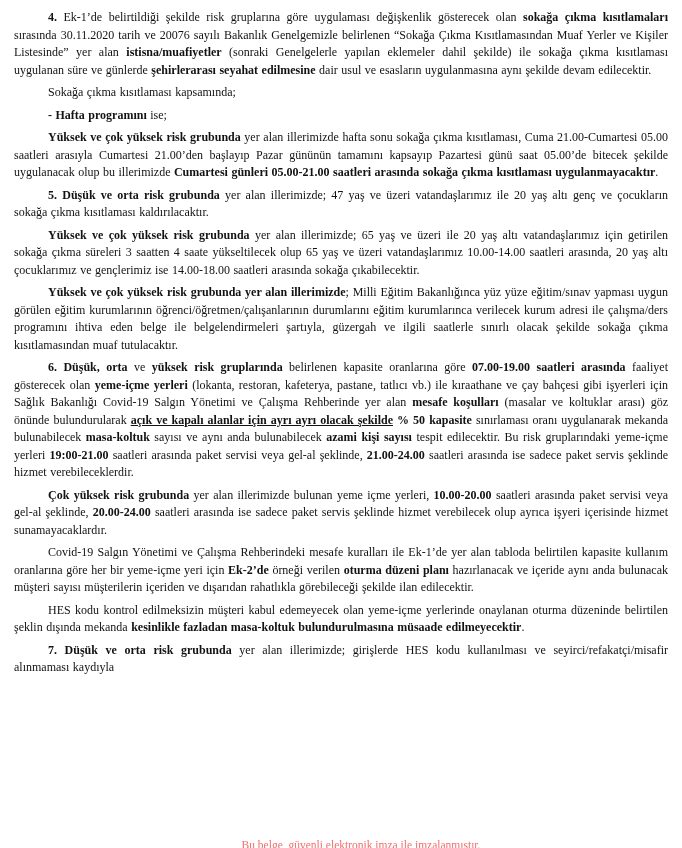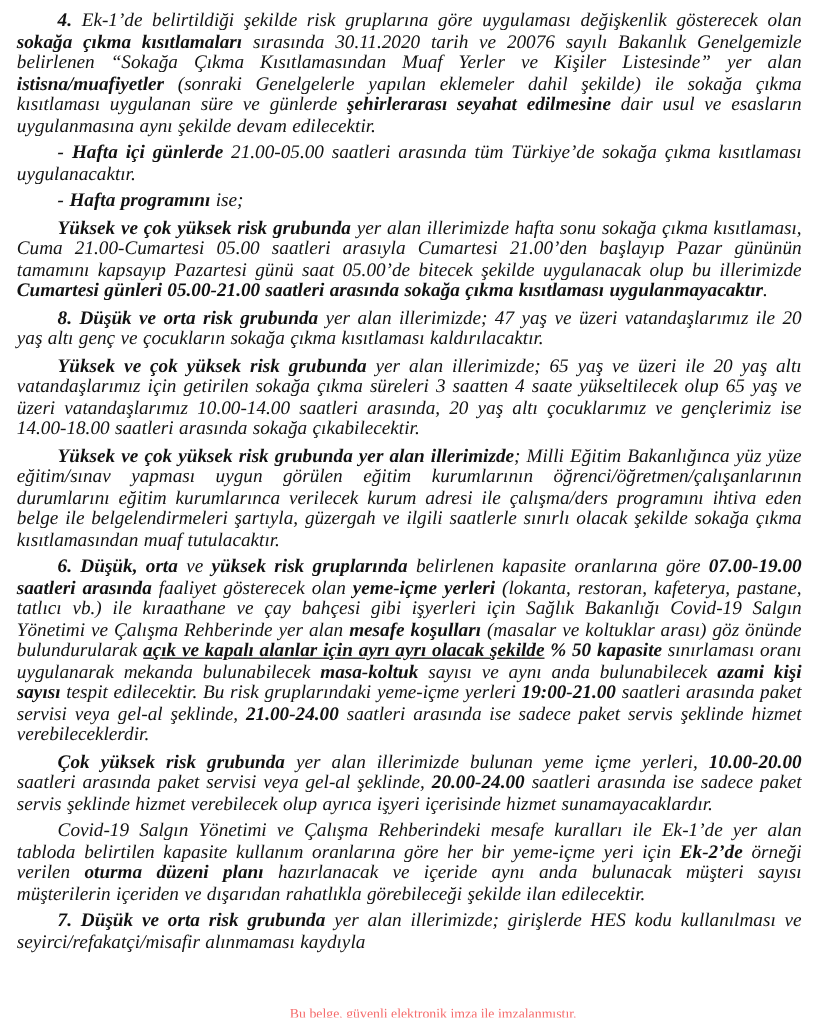--- a/index.html
+++ b/index.html
@@ -12,50 +12,50 @@
     font-family: "Liberation Serif", serif;
     color: #121212;
   }
   .doc {
     padding: 9px 14px 0 14px;
   }
   .para {
     margin: 0 0 5px 0;
     text-align: justify;
     text-indent: 34px;
-    font-size: 16px;
+    font-size: 12px;
     line-height: 17.5px;
     word-spacing: 0.5px;
-    font-style: italic;
   }
   .para span.b { font-weight: bold; }
   .para span.u { text-decoration: underline; }
   .footer {
     position: absolute;
     top: 839px;
     left: 20px;
     width: 682px;
     text-align: center;
     font-size: 11.5px;
     line-height: 13px;
     font-family: "Liberation Serif", serif;
   }
 </style>
 </head>
 <body>
 
 <main class="doc">
   <div>
       <p class="para"><span class="b">4.</span><span> Ek-1’de belirtildiği şekilde risk gruplarına göre uygulaması değişkenlik gösterecek olan </span><span class="b">sokağa çıkma kısıtlamaları</span><span> sırasında 30.11.2020 tarih ve 20076 sayılı Bakanlık Genelgemizle belirlenen “Sokağa Çıkma Kısıtlamasından Muaf Yerler ve Kişiler Listesinde” yer alan </span><span class="b">istisna/muafiyetler</span><span> (sonraki Genelgelerle yapılan eklemeler dahil şekilde) ile sokağa çıkma kısıtlaması uygulanan süre ve günlerde </span><span class="b">şehirlerarası seyahat edilmesine</span><span> dair usul ve esasların uygulanmasına aynı şekilde devam edilecektir.</span></p>
-      <p class="para"><span class="b">- Hafta içi günlerde</span><span> 21.00-05.00 saatleri arasında tüm Türkiye’de sokağa çıkma kısıtlaması uygulanacaktır.</span></p>
+      <p class="para"><span>Sokağa çıkma kısıtlaması kapsamında;</span></p>
       <p class="para"><span class="b">- Hafta programını</span><span> ise;</span></p>
       <p class="para"><span class="b">Yüksek ve çok yüksek risk grubunda</span><span> yer alan illerimizde hafta sonu sokağa çıkma kısıtlaması, Cuma 21.00-Cumartesi 05.00 saatleri arasıyla Cumartesi 21.00’den başlayıp Pazar gününün tamamını kapsayıp Pazartesi günü saat 05.00’de bitecek şekilde uygulanacak olup bu illerimizde </span><span class="b">Cumartesi günleri 05.00-21.00 saatleri arasında sokağa çıkma kısıtlaması uygulanmayacaktır</span><span>.</span></p>
-      <p class="para"><span class="b">8. Düşük ve orta risk grubunda</span><span> yer alan illerimizde; 47 yaş ve üzeri vatandaşlarımız ile 20 yaş altı genç ve çocukların sokağa çıkma kısıtlaması kaldırılacaktır.</span></p>
+      <p class="para"><span class="b">5. Düşük ve orta risk grubunda</span><span> yer alan illerimizde; 47 yaş ve üzeri vatandaşlarımız ile 20 yaş altı genç ve çocukların sokağa çıkma kısıtlaması kaldırılacaktır.</span></p>
       <p class="para"><span class="b">Yüksek ve çok yüksek risk grubunda</span><span> yer alan illerimizde; 65 yaş ve üzeri ile 20 yaş altı vatandaşlarımız için getirilen sokağa çıkma süreleri 3 saatten 4 saate yükseltilecek olup 65 yaş ve üzeri vatandaşlarımız 10.00-14.00 saatleri arasında, 20 yaş altı çocuklarımız ve gençlerimiz ise 14.00-18.00 saatleri arasında sokağa çıkabilecektir.</span></p>
       <p class="para"><span class="b">Yüksek ve çok yüksek risk grubunda yer alan illerimizde</span><span>; Milli Eğitim Bakanlığınca yüz yüze eğitim/sınav yapması uygun görülen eğitim kurumlarının öğrenci/öğretmen/çalışanlarının durumlarını eğitim kurumlarınca verilecek kurum adresi ile çalışma/ders programını ihtiva eden belge ile belgelendirmeleri şartıyla, güzergah ve ilgili saatlerle sınırlı olacak şekilde sokağa çıkma kısıtlamasından muaf tutulacaktır.</span></p>
       <p class="para"><span class="b">6. Düşük, orta</span><span> ve </span><span class="b">yüksek risk gruplarında</span><span> belirlenen kapasite oranlarına göre </span><span class="b">07.00-19.00 saatleri arasında</span><span> faaliyet gösterecek olan </span><span class="b">yeme-içme yerleri</span><span> (lokanta, restoran, kafeterya, pastane, tatlıcı vb.) ile kıraathane ve çay bahçesi gibi işyerleri için Sağlık Bakanlığı Covid-19 Salgın Yönetimi ve Çalışma Rehberinde yer alan </span><span class="b">mesafe koşulları</span><span> (masalar ve koltuklar arası) göz önünde bulundurularak </span><span class="b u">açık ve kapalı alanlar için ayrı ayrı olacak şekilde</span><span> </span><span class="b">% 50 kapasite</span><span> sınırlaması oranı uygulanarak mekanda bulunabilecek </span><span class="b">masa-koltuk</span><span> sayısı ve aynı anda bulunabilecek </span><span class="b">azami kişi sayısı</span><span> tespit edilecektir. Bu risk gruplarındaki yeme-içme yerleri </span><span class="b">19:00-21.00</span><span> saatleri arasında paket servisi veya gel-al şeklinde, </span><span class="b">21.00-24.00</span><span> saatleri arasında ise sadece paket servis şeklinde hizmet verebileceklerdir.</span></p>
       <p class="para"><span class="b">Çok yüksek risk grubunda</span><span> yer alan illerimizde bulunan yeme içme yerleri, </span><span class="b">10.00-20.00</span><span> saatleri arasında paket servisi veya gel-al şeklinde, </span><span class="b">20.00-24.00</span><span> saatleri arasında ise sadece paket servis şeklinde hizmet verebilecek olup ayrıca işyeri içerisinde hizmet sunamayacaklardır.</span></p>
       <p class="para"><span>Covid-19 Salgın Yönetimi ve Çalışma Rehberindeki mesafe kuralları ile Ek-1’de yer alan tabloda belirtilen kapasite kullanım oranlarına göre her bir yeme-içme yeri için </span><span class="b">Ek-2’de</span><span> örneği verilen </span><span class="b">oturma düzeni planı</span><span> hazırlanacak ve içeride aynı anda bulunacak müşteri sayısı müşterilerin içeriden ve dışarıdan rahatlıkla görebileceği şekilde ilan edilecektir.</span></p>
+      <p class="para"><span>HES kodu kontrol edilmeksizin müşteri kabul edemeyecek olan yeme-içme yerlerinde onaylanan oturma düzeninde belirtilen şeklin dışında mekanda </span><span class="b">kesinlikle fazladan masa-koltuk bulundurulmasına müsaade edilmeyecektir</span><span>.</span></p>
       <p class="para"><span class="b">7. Düşük ve orta risk grubunda</span><span> yer alan illerimizde; girişlerde HES kodu kullanılması ve seyirci/refakatçi/misafir alınmaması kaydıyla </span></p>
     </div>
 </main>
 
 <div class="footer" style="color: rgb(245, 107, 107);">Bu belge, güvenli elektronik imza ile imzalanmıştır.</div>
 
 </body></html>

